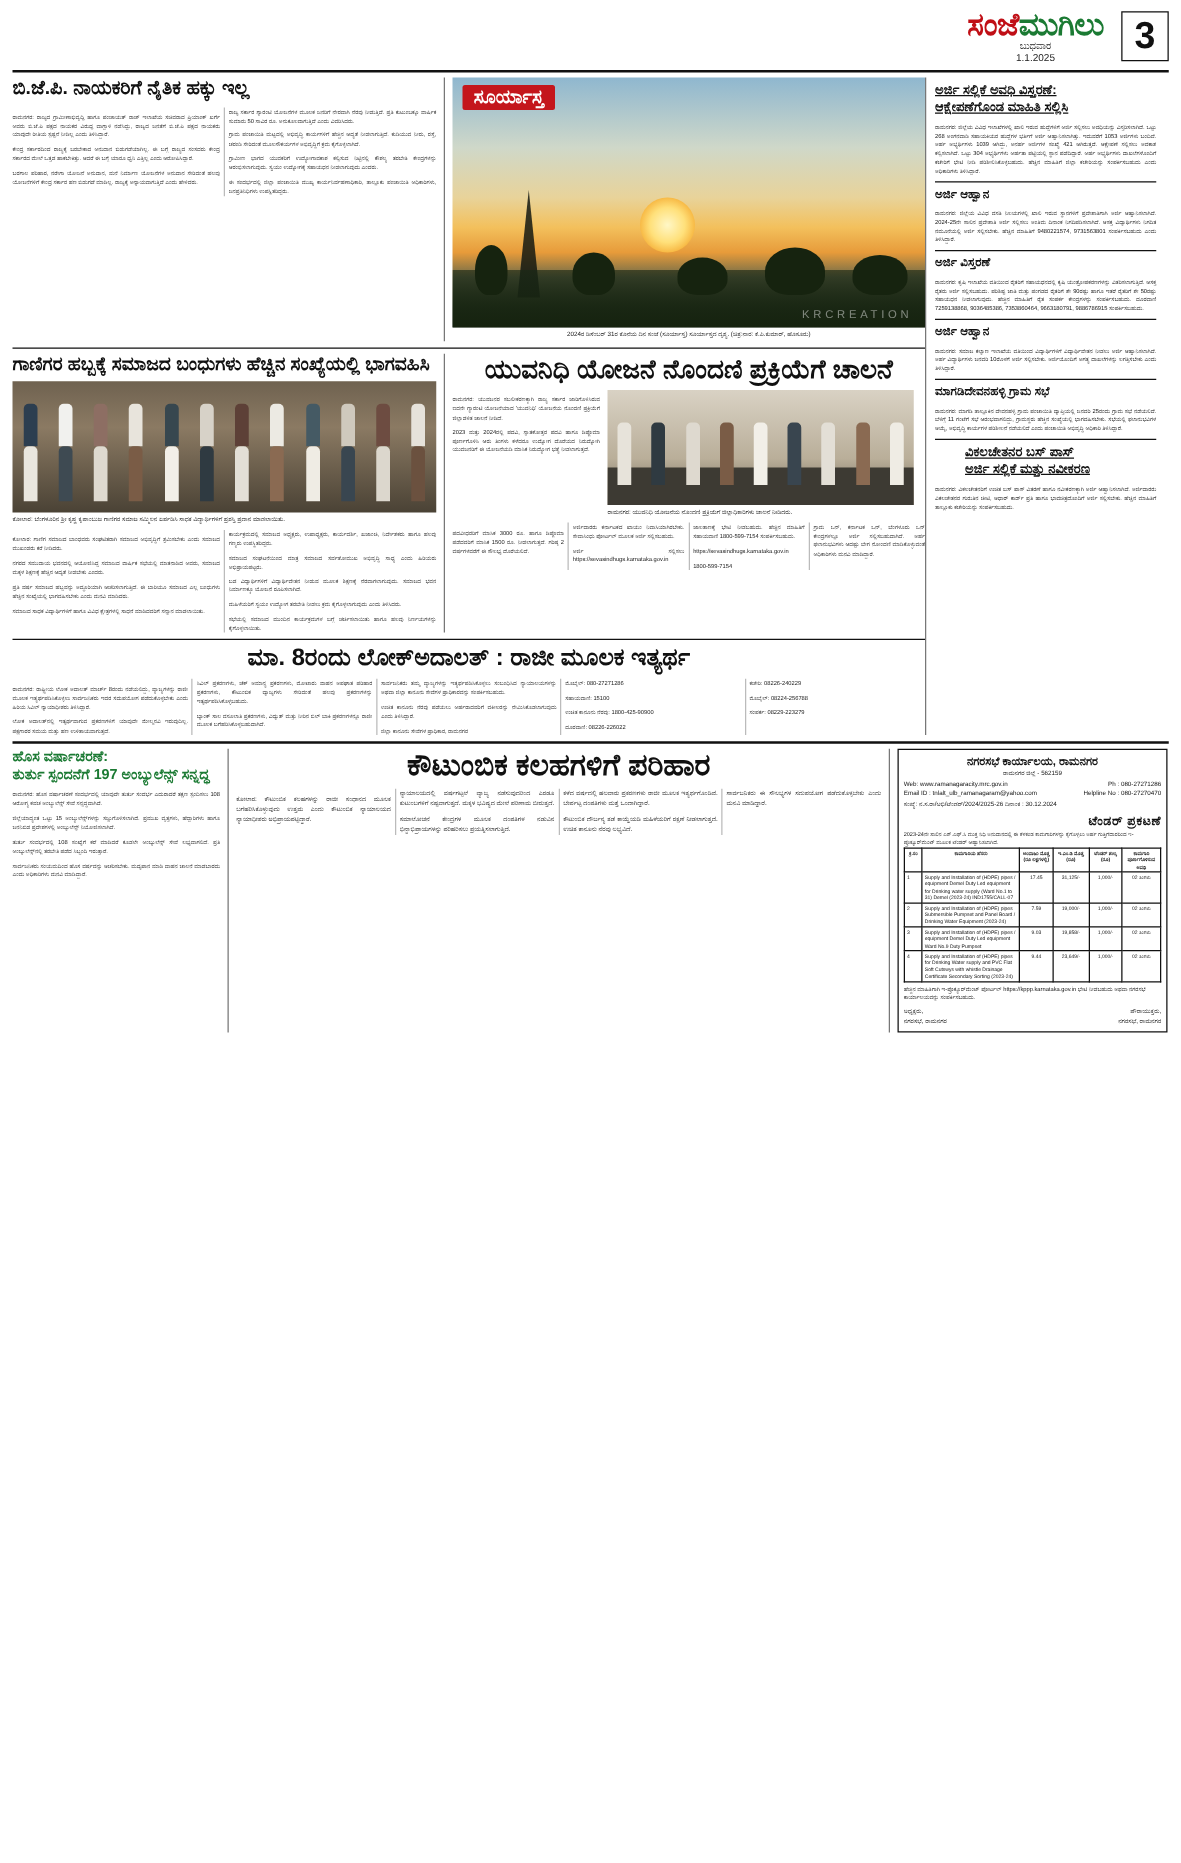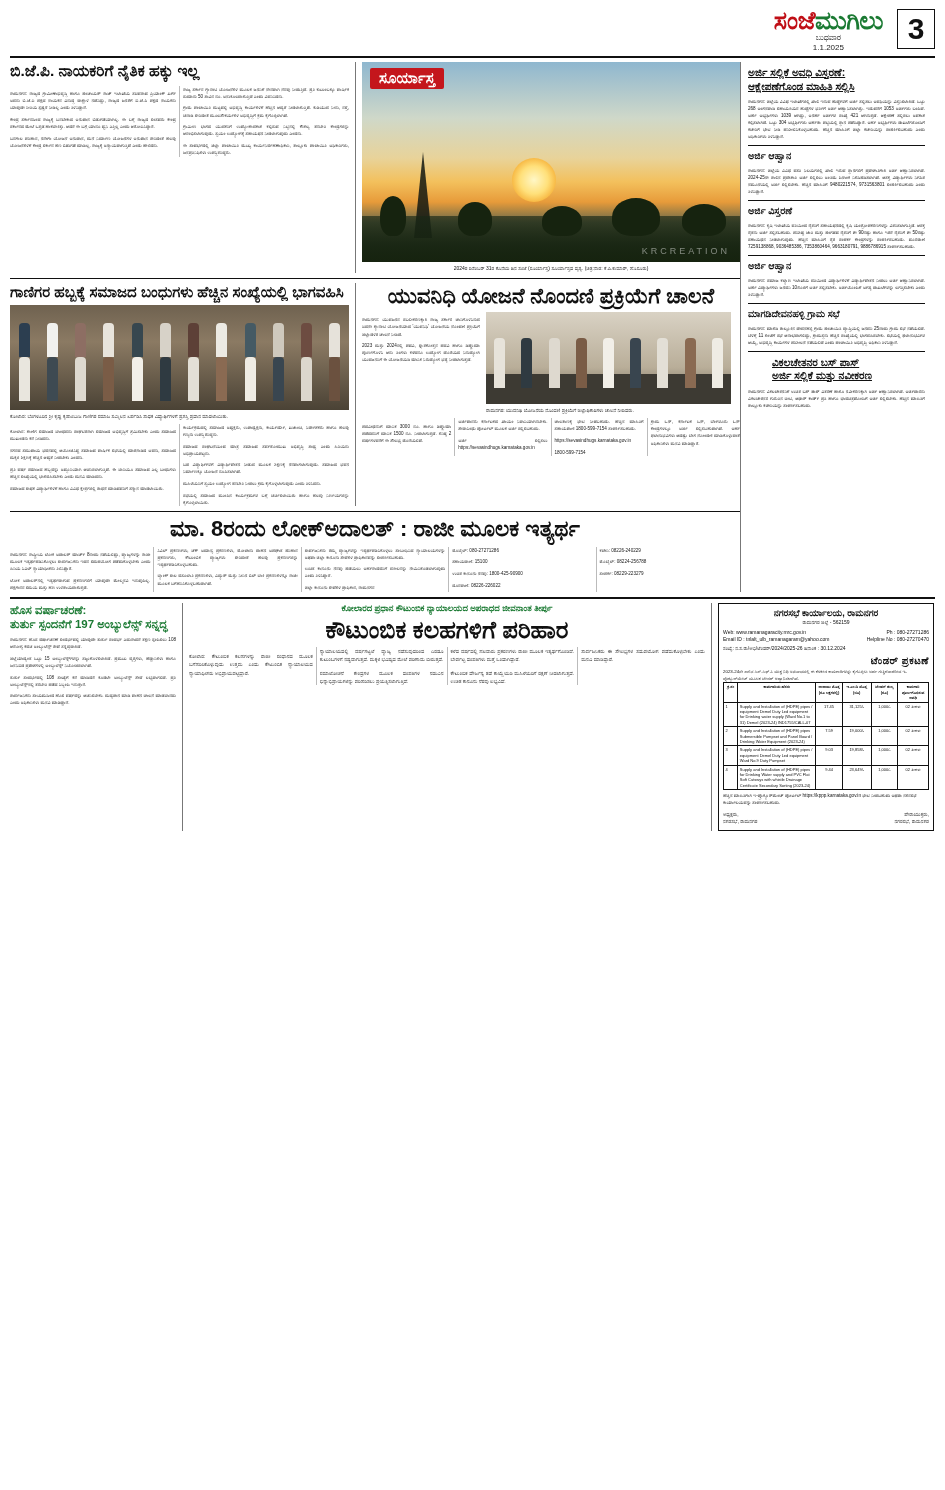--- a/index.html
+++ b/index.html
@@ -102,21 +102,21 @@
   .pg-row { position:absolute; left:0; right:0; display:flex; justify-content:space-around; }
   .person { width:11px; border-radius:4px 4px 0 0; }
   .photo-meet {
     width:100%; height:92px; position:relative; overflow:hidden;
     background:linear-gradient(180deg,#d9d2c4 0%,#b9ae99 60%,#6d6456 100%);
     margin-bottom:3px;
   }
 
   
   .blockD { margin-top:5px; padding-top:4px; border-top:1.5px solid #111; }
-  .headD { font-size:22px; font-weight:bold; text-align:center; line-height:1.2; margin-bottom:4px; }
+  .headD { font-size:19px; font-weight:bold; text-align:center; line-height:1.2; margin-bottom:4px; }
 
   
   .r-head { font-size:9.5px; font-weight:bold; line-height:1.3; margin:4px 0 2px; }
   .r-head.big { font-size:10.5px;text-decoration:underline; }
   .r-text { font-size:4.6px; line-height:1.55; text-align:justify; }
   .r-sep { border-top:1px solid #111; margin:4px 0 2px; }
 
   
   .bottom { display:flex; margin-top:5px; border-top:2px solid #111; padding-top:4px; }
   .bt-left { width:172px; padding-right:6px; }
@@ -348,21 +348,20 @@
 ತುರ್ತು ಸ್ಪಂದನೆಗೆ 197 ಅಂಬ್ಯುಲೆನ್ಸ್ ಸನ್ನದ್ಧ</div>
       <div style="margin-top:3px;">
         <p class="body-text">ರಾಮನಗರ: ಹೊಸ ವರ್ಷಾಚರಣೆ ಸಂದರ್ಭದಲ್ಲಿ ಯಾವುದೇ ತುರ್ತು ಸಂದರ್ಭ ಎದುರಾದರೆ ತಕ್ಷಣ ಸ್ಪಂದಿಸಲು 108 ಆರೋಗ್ಯ ಕವಚ ಅಂಬ್ಯುಲೆನ್ಸ್ ಸೇವೆ ಸನ್ನದ್ಧವಾಗಿದೆ.</p>
         <p class="body-text">ಜಿಲ್ಲೆಯಾದ್ಯಂತ ಒಟ್ಟು 15 ಅಂಬ್ಯುಲೆನ್ಸ್‌ಗಳನ್ನು ಸಜ್ಜುಗೊಳಿಸಲಾಗಿದೆ. ಪ್ರಮುಖ ವೃತ್ತಗಳು, ಹೆದ್ದಾರಿಗಳು ಹಾಗೂ ಜನನಿಬಿಡ ಪ್ರದೇಶಗಳಲ್ಲಿ ಅಂಬ್ಯುಲೆನ್ಸ್ ನಿಯೋಜಿಸಲಾಗಿದೆ.</p>
         <p class="body-text">ತುರ್ತು ಸಂದರ್ಭದಲ್ಲಿ 108 ಸಂಖ್ಯೆಗೆ ಕರೆ ಮಾಡಿದರೆ ಕೂಡಲೇ ಅಂಬ್ಯುಲೆನ್ಸ್ ಸೇವೆ ಲಭ್ಯವಾಗಲಿದೆ. ಪ್ರತಿ ಅಂಬ್ಯುಲೆನ್ಸ್‌ನಲ್ಲಿ ತರಬೇತಿ ಪಡೆದ ಸಿಬ್ಬಂದಿ ಇರುತ್ತಾರೆ.</p>
         <p class="body-text">ಸಾರ್ವಜನಿಕರು ಸಂಯಮದಿಂದ ಹೊಸ ವರ್ಷವನ್ನು ಆಚರಿಸಬೇಕು. ಮದ್ಯಪಾನ ಮಾಡಿ ವಾಹನ ಚಾಲನೆ ಮಾಡಬಾರದು ಎಂದು ಅಧಿಕಾರಿಗಳು ಮನವಿ ಮಾಡಿದ್ದಾರೆ.</p>
       </div>
     </div>
 
     <div class="bt-mid">
-      <div class="kicker">ಕೋಲಾರದ ಪ್ರಧಾನ ಕೌಟುಂಬಿಕ ನ್ಯಾಯಾಲಯದ ಅಪರಾಧದ ಜೀವನಾಂತ ತೀರ್ಪು</div>
       <div class="headE">ಕೌಟುಂಬಿಕ ಕಲಹಗಳಿಗೆ ಪರಿಹಾರ</div>
       <div class="cols4">
         <p class="body-text s5">ಕೋಲಾರ: ಕೌಟುಂಬಿಕ ಕಲಹಗಳನ್ನು ರಾಜೀ ಸಂಧಾನದ ಮೂಲಕ ಬಗೆಹರಿಸಿಕೊಳ್ಳುವುದು ಉತ್ತಮ ಎಂದು ಕೌಟುಂಬಿಕ ನ್ಯಾಯಾಲಯದ ನ್ಯಾಯಾಧೀಶರು ಅಭಿಪ್ರಾಯಪಟ್ಟಿದ್ದಾರೆ.</p>
         <p class="body-text s5">ನ್ಯಾಯಾಲಯದಲ್ಲಿ ವರ್ಷಗಟ್ಟಲೆ ವ್ಯಾಜ್ಯ ನಡೆಸುವುದರಿಂದ ಎರಡೂ ಕುಟುಂಬಗಳಿಗೆ ನಷ್ಟವಾಗುತ್ತದೆ. ಮಕ್ಕಳ ಭವಿಷ್ಯದ ಮೇಲೆ ಪರಿಣಾಮ ಬೀರುತ್ತದೆ.</p>
         <p class="body-text s5">ಸಮಾಲೋಚನೆ ಕೇಂದ್ರಗಳ ಮೂಲಕ ದಂಪತಿಗಳ ನಡುವಿನ ಭಿನ್ನಾಭಿಪ್ರಾಯಗಳನ್ನು ಪರಿಹರಿಸಲು ಪ್ರಯತ್ನಿಸಲಾಗುತ್ತಿದೆ.</p>
         <p class="body-text s5">ಕಳೆದ ವರ್ಷದಲ್ಲಿ ಹಲವಾರು ಪ್ರಕರಣಗಳು ರಾಜೀ ಮೂಲಕ ಇತ್ಯರ್ಥಗೊಂಡಿವೆ. ಬೇರ್ಪಟ್ಟ ದಂಪತಿಗಳು ಮತ್ತೆ ಒಂದಾಗಿದ್ದಾರೆ.</p>
         <p class="body-text s5">ಕೌಟುಂಬಿಕ ದೌರ್ಜನ್ಯ ತಡೆ ಕಾಯ್ದೆಯಡಿ ಮಹಿಳೆಯರಿಗೆ ರಕ್ಷಣೆ ನೀಡಲಾಗುತ್ತದೆ. ಉಚಿತ ಕಾನೂನು ನೆರವು ಲಭ್ಯವಿದೆ.</p>
         <p class="body-text s5">ಸಾರ್ವಜನಿಕರು ಈ ಸೌಲಭ್ಯಗಳ ಸದುಪಯೋಗ ಪಡೆದುಕೊಳ್ಳಬೇಕು ಎಂದು ಮನವಿ ಮಾಡಿದ್ದಾರೆ.</p>
       </div>
     </div>

